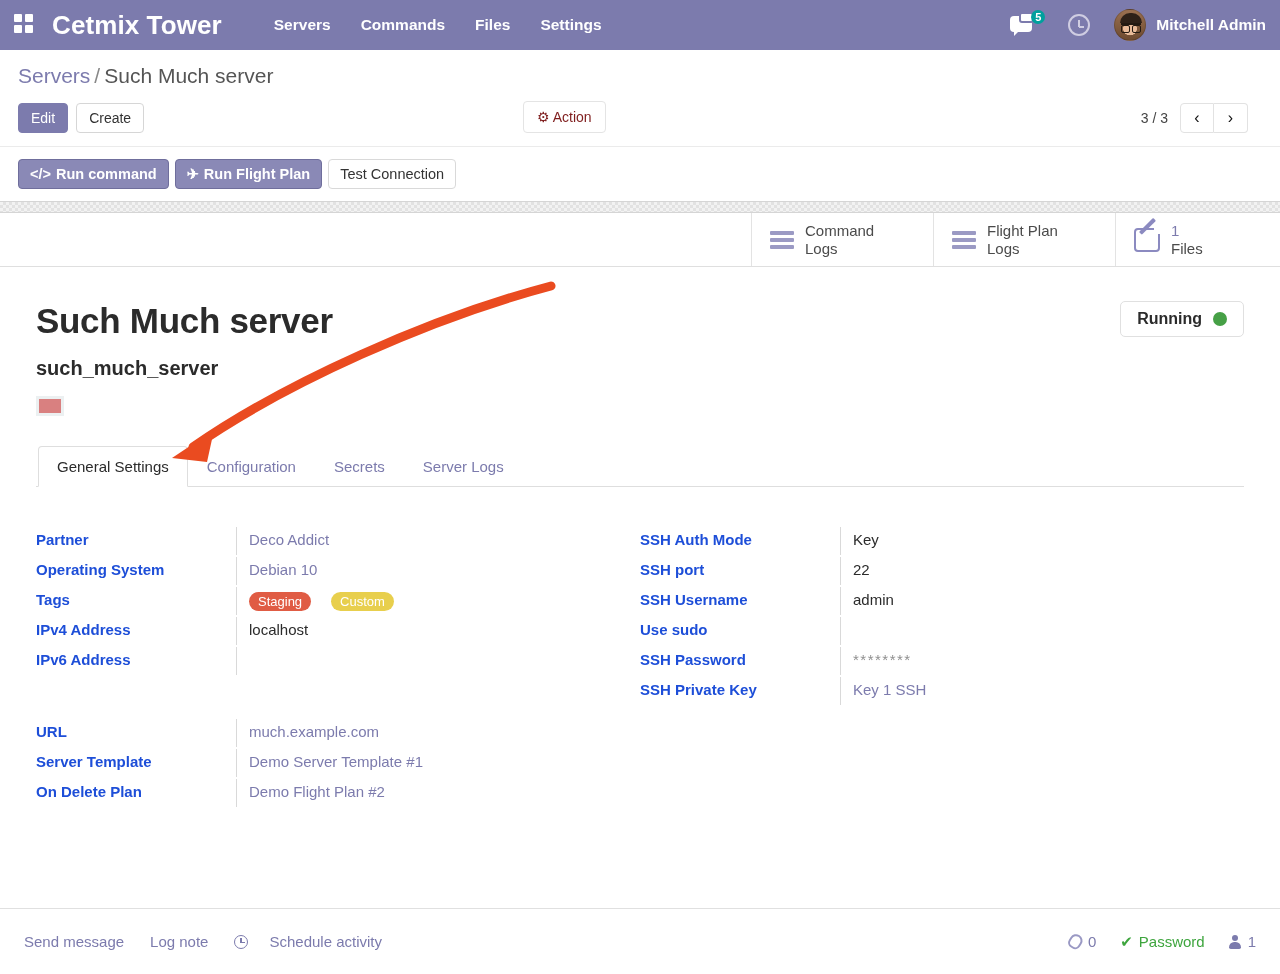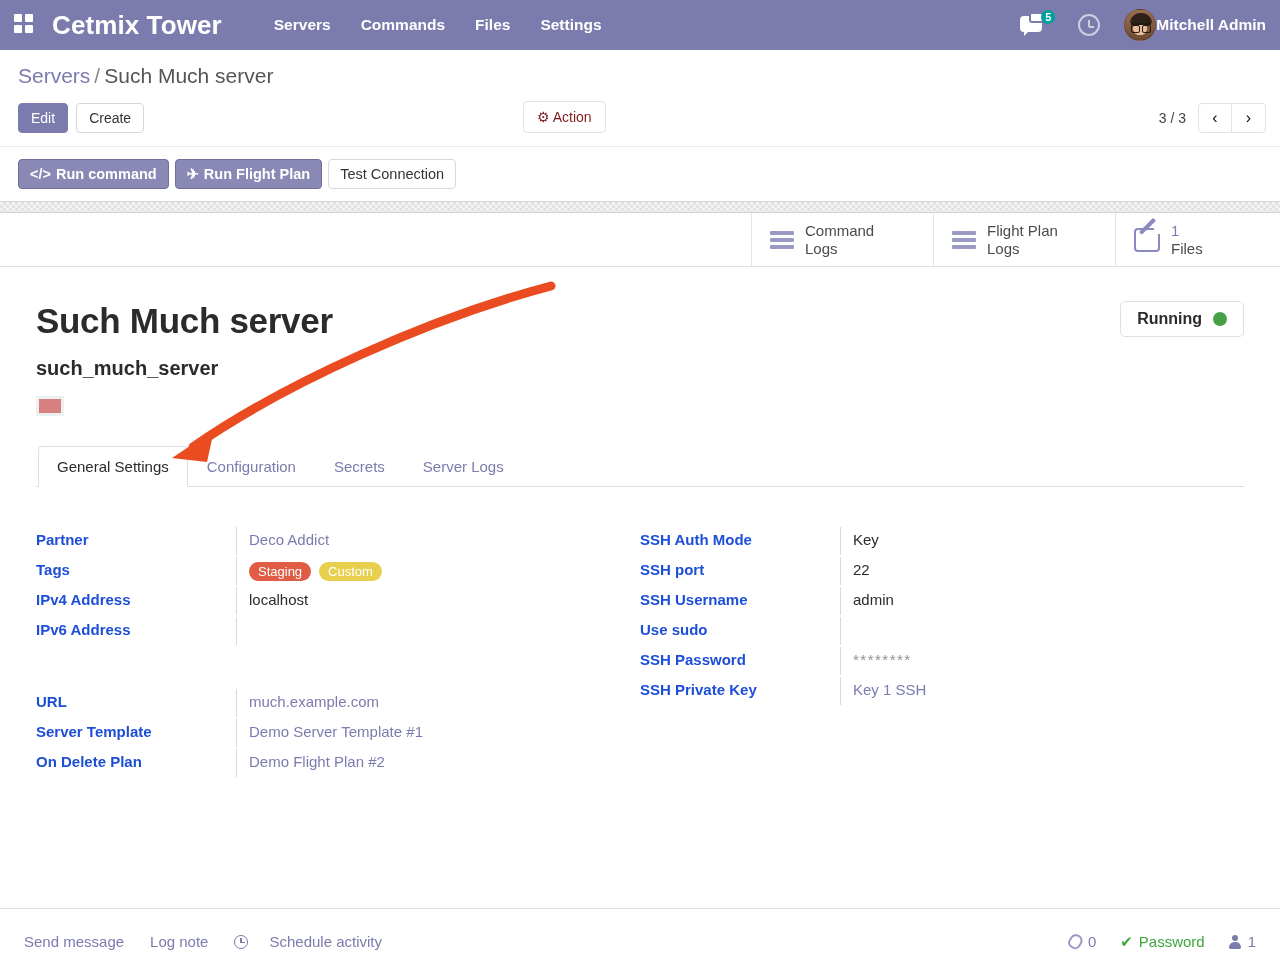--- a/index.html
+++ b/index.html
@@ -62,21 +62,21 @@
     position:relative; cursor:pointer;
   }
   .clock-icon:before{
     content:""; position:absolute; left:8px; top:4px;
     width:2px; height:7px; background:#cfcde2;
   }
   .clock-icon:after{
     content:""; position:absolute; left:9px; top:10px;
     width:5px; height:2px; background:#cfcde2;
   }
-  .user-box{display:flex; align-items:center; gap:0; cursor:pointer;}
+  .user-box{display:flex; align-items:center; gap:10px; cursor:pointer;}
   .avatar{
     width:32px;height:32px;border-radius:50%;
     background:
       radial-gradient(circle at 50% 62%, #e8bb9a 0 28%, rgba(0,0,0,0) 29%),
       linear-gradient(#9a7050, #6d4a30);
     position:relative; overflow:hidden; border:1px solid rgba(0,0,0,.15);
   }
   .avatar .hair{
     position:absolute; left:5px; top:3px; width:22px; height:10px;
     background:#2e2118; border-radius:11px 11px 0 0;
@@ -87,21 +87,21 @@
   }
   .avatar .glasses:before,.avatar .glasses:after{
     content:""; position:absolute; top:0px; width:7px;height:6px;
     border:1.5px solid #231a12; border-radius:2px;
   }
   .avatar .glasses:before{left:0;}
   .avatar .glasses:after{right:0;}
   .username{font-size:15.5px; font-weight:bold; white-space:nowrap;}
 
   
-  .cp{ padding:14px 14px 0 18px; background:#fff; }
+  .cp{ padding:14px 32px 0 18px; background:#fff; }
   .breadcrumb{ font-size:21px; margin-bottom:13px; }
   .breadcrumb a{ color:#7c7bad; text-decoration:none; }
   .breadcrumb .sep{ color:#888; margin:0 4px; }
   .breadcrumb .cur{ color:#555; }
 
   .cp-row{ display:flex; align-items:center; height:34px; position:relative;}
   .btn{
     font-family:"Liberation Sans", sans-serif;
     font-size:14px; border-radius:4px; cursor:pointer; white-space:nowrap;
     padding:6px 12px; line-height:1.15;
@@ -225,21 +225,21 @@
   .flabel{
     width:200px; font-size:15px; font-weight:bold; color:#1d4ed8;
     padding:4px 12px 4px 0; flex:none;
   }
   .fvalue{
     flex:1; font-size:15px; color:#2b2b2b; padding:4px 0 4px 12px;
     border-left:1px solid #d9d9d9; min-height:28px;
   }
   .fvalue.link{ color:#7c7bad; cursor:pointer; }
   .fvalue.muted{ color:#8f8f8f; letter-spacing:1.5px; }
-  .tags{ display:flex; gap:8px; padding-top:1px;}
+  .tags{ display:flex; gap:20px; padding-top:1px;}
   .tag{
     font-size:13px; color:#fff; border-radius:10px; padding:2px 9px;
     white-space:nowrap;
   }
   .group2{ margin-top:42px; }
 
   
   .chatter{
     position:absolute; left:0; right:0; bottom:0; height:66px;
     border-top:1px solid #e0e0e0; background:#fff;
@@ -402,20 +402,24 @@
     <div class="tab">Secrets</div>
     <div class="tab">Server Logs</div>
   </div>
 
   <div class="groups">
 
     <div class="col">
       <div class="frow">
         <div class="flabel">Partner</div>
         <div class="fvalue link">Deco Addict</div>
+      </div>
+      <div class="frow">
+        <div class="flabel">Operating System</div>
+        <div class="fvalue link">Debian 10</div>
       </div>
       <div class="frow">
         <div class="flabel">Tags</div>
         <div class="fvalue">
           <div class="tags">
             <span class="tag" style="background: rgb(224, 92, 68);">Staging</span>
             <span class="tag" style="background: rgb(232, 207, 77);">Custom</span>
           </div>
         </div>
       </div>

